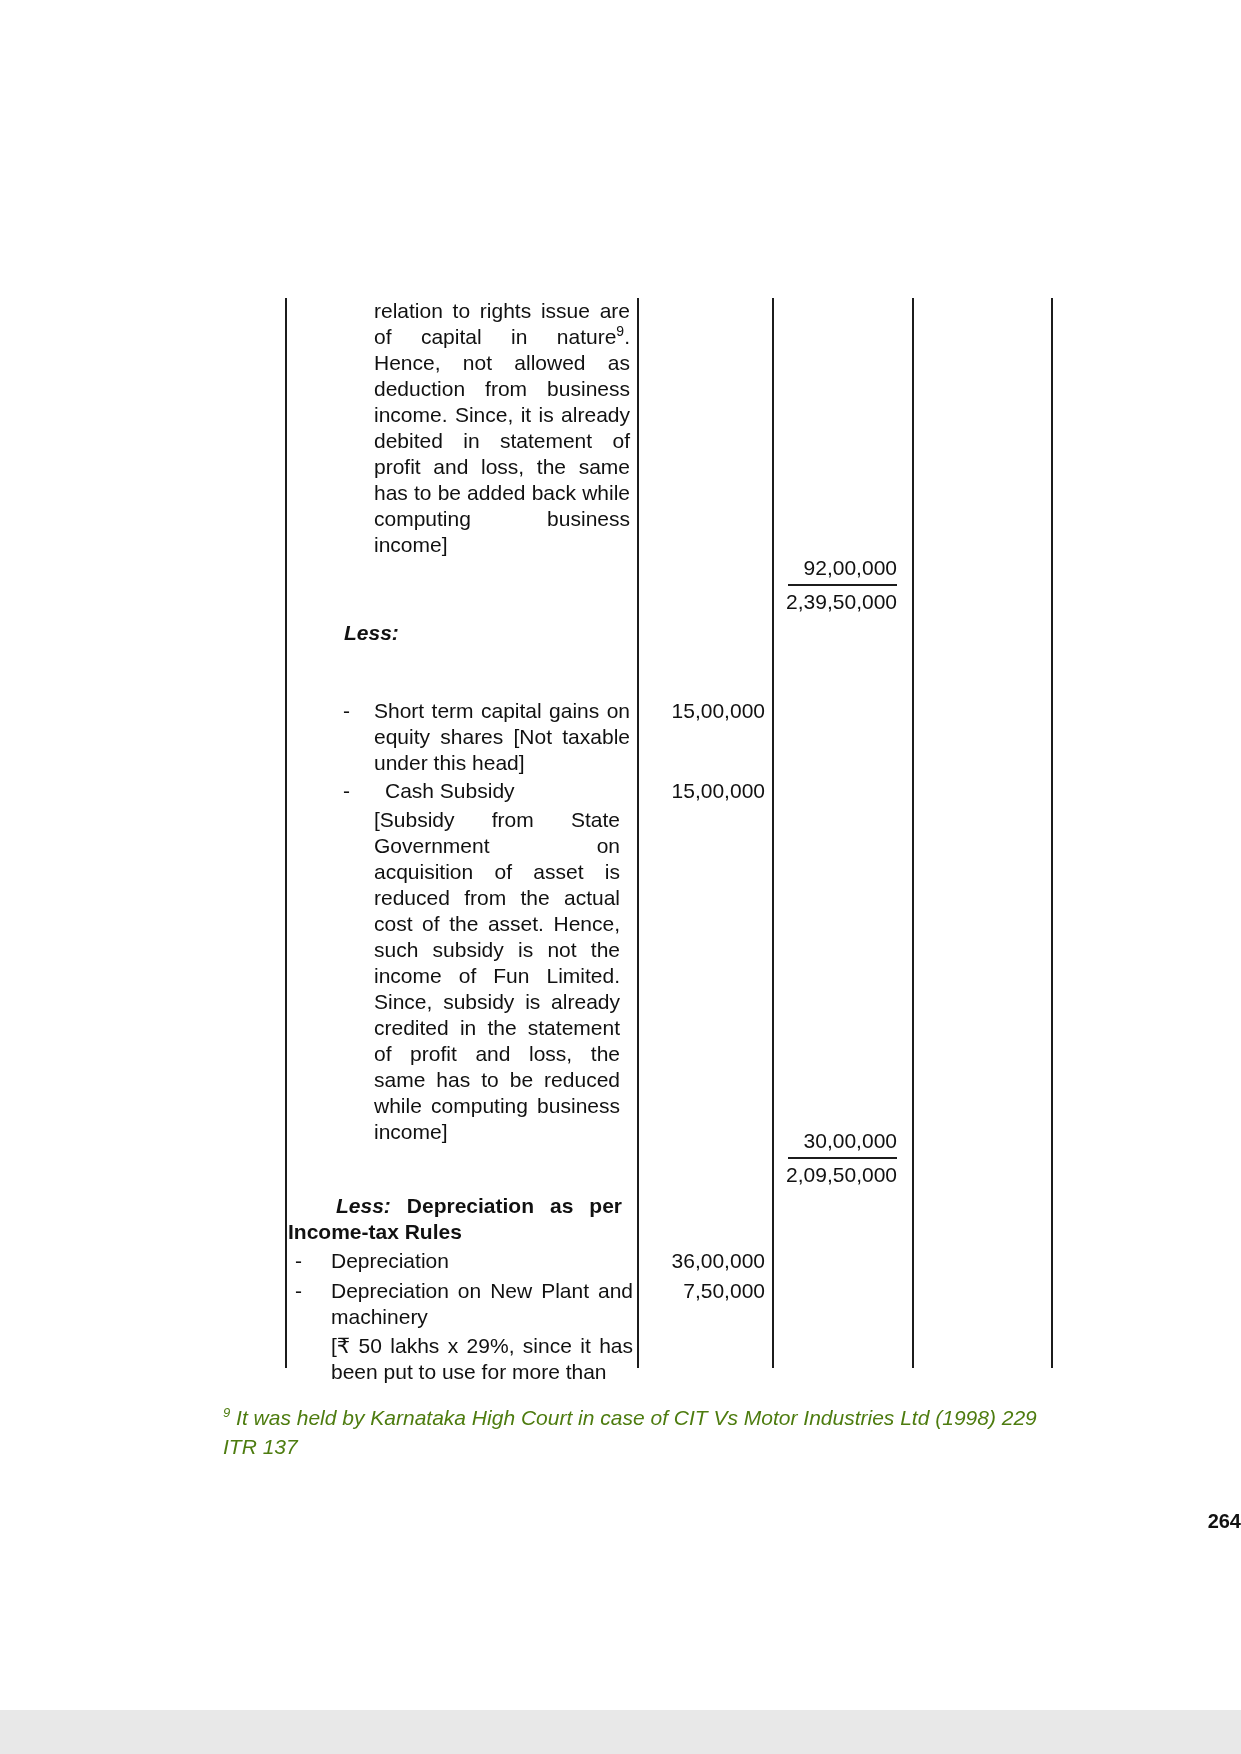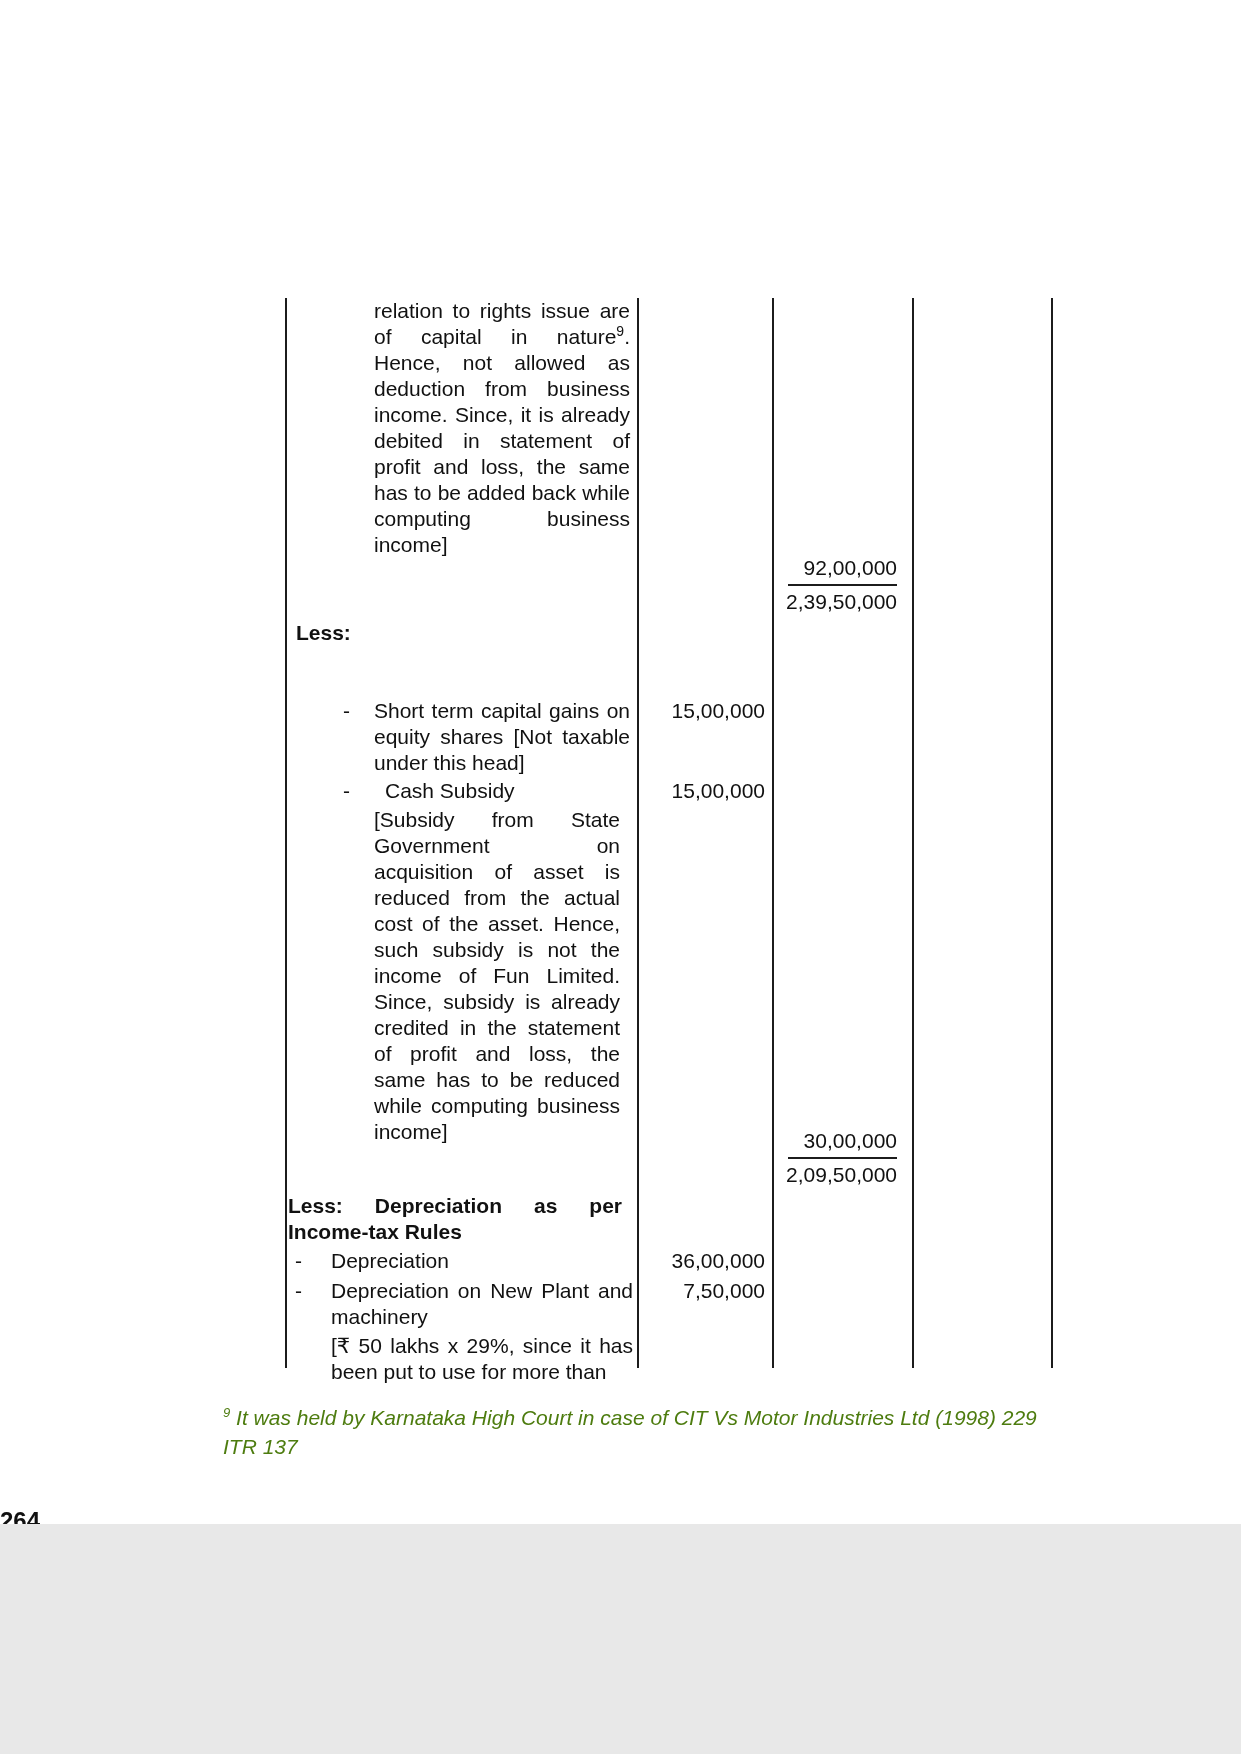--- a/index.html
+++ b/index.html
@@ -1,44 +1,44 @@
 <!DOCTYPE html>
 <html><head>
 <meta charset="utf-8">
 <style>
   html,body{margin:0;padding:0;background:#e8e8e8;}
   .page{
     position:relative;
-    width:1241px;height:1524px;
+    width:1241px;height:1710px;
     background:#ffffff;
     font-family:"Liberation Sans","DejaVu Sans",sans-serif;
     color:#111;
     font-size:21px;
     line-height:26px;
     overflow:hidden;
   }
   .table{position:absolute;left:285px;top:298px;width:768px;height:1070px;}
   .vline{position:absolute;top:0;width:2px;height:1070px;background:#1c1c1c;}
   .blk{position:absolute;}
   .just{text-align:justify;text-justify:inter-word;}
   .bold{font-weight:bold;}
-  .bi{font-weight:bold;}
+  .bi{font-weight:bold;font-style:italic;margin-left:48px;}
   sup{font-size:14px;line-height:0;}
   .amt2{position:absolute;left:352px;width:128px;text-align:right;white-space:nowrap;}
   .amt3{position:absolute;left:487px;width:125px;text-align:right;white-space:nowrap;}
   .ul-amt{display:inline-block;border-bottom:2px solid #1c1c1c;padding-left:16px;padding-bottom:3px;}
   .dash{position:absolute;width:14px;}
   .footnote{
     position:absolute;left:223px;top:1403px;width:832px;
     font-style:italic;font-size:21px;line-height:29px;color:#4d7c0f;
   }
   .footnote sup{font-size:13px;}
   .pagenum{
     position:absolute;left:0;top:1508px;width:1241px;
-    text-align:left;font-weight:bold;font-size:24px;
+    text-align:right;font-weight:bold;font-size:20px;
   }
 </style>
 </head>
 <body>
 
 <div class="page">
 
   <div class="table">
 
     <div class="vline" style="left:0px"></div>

